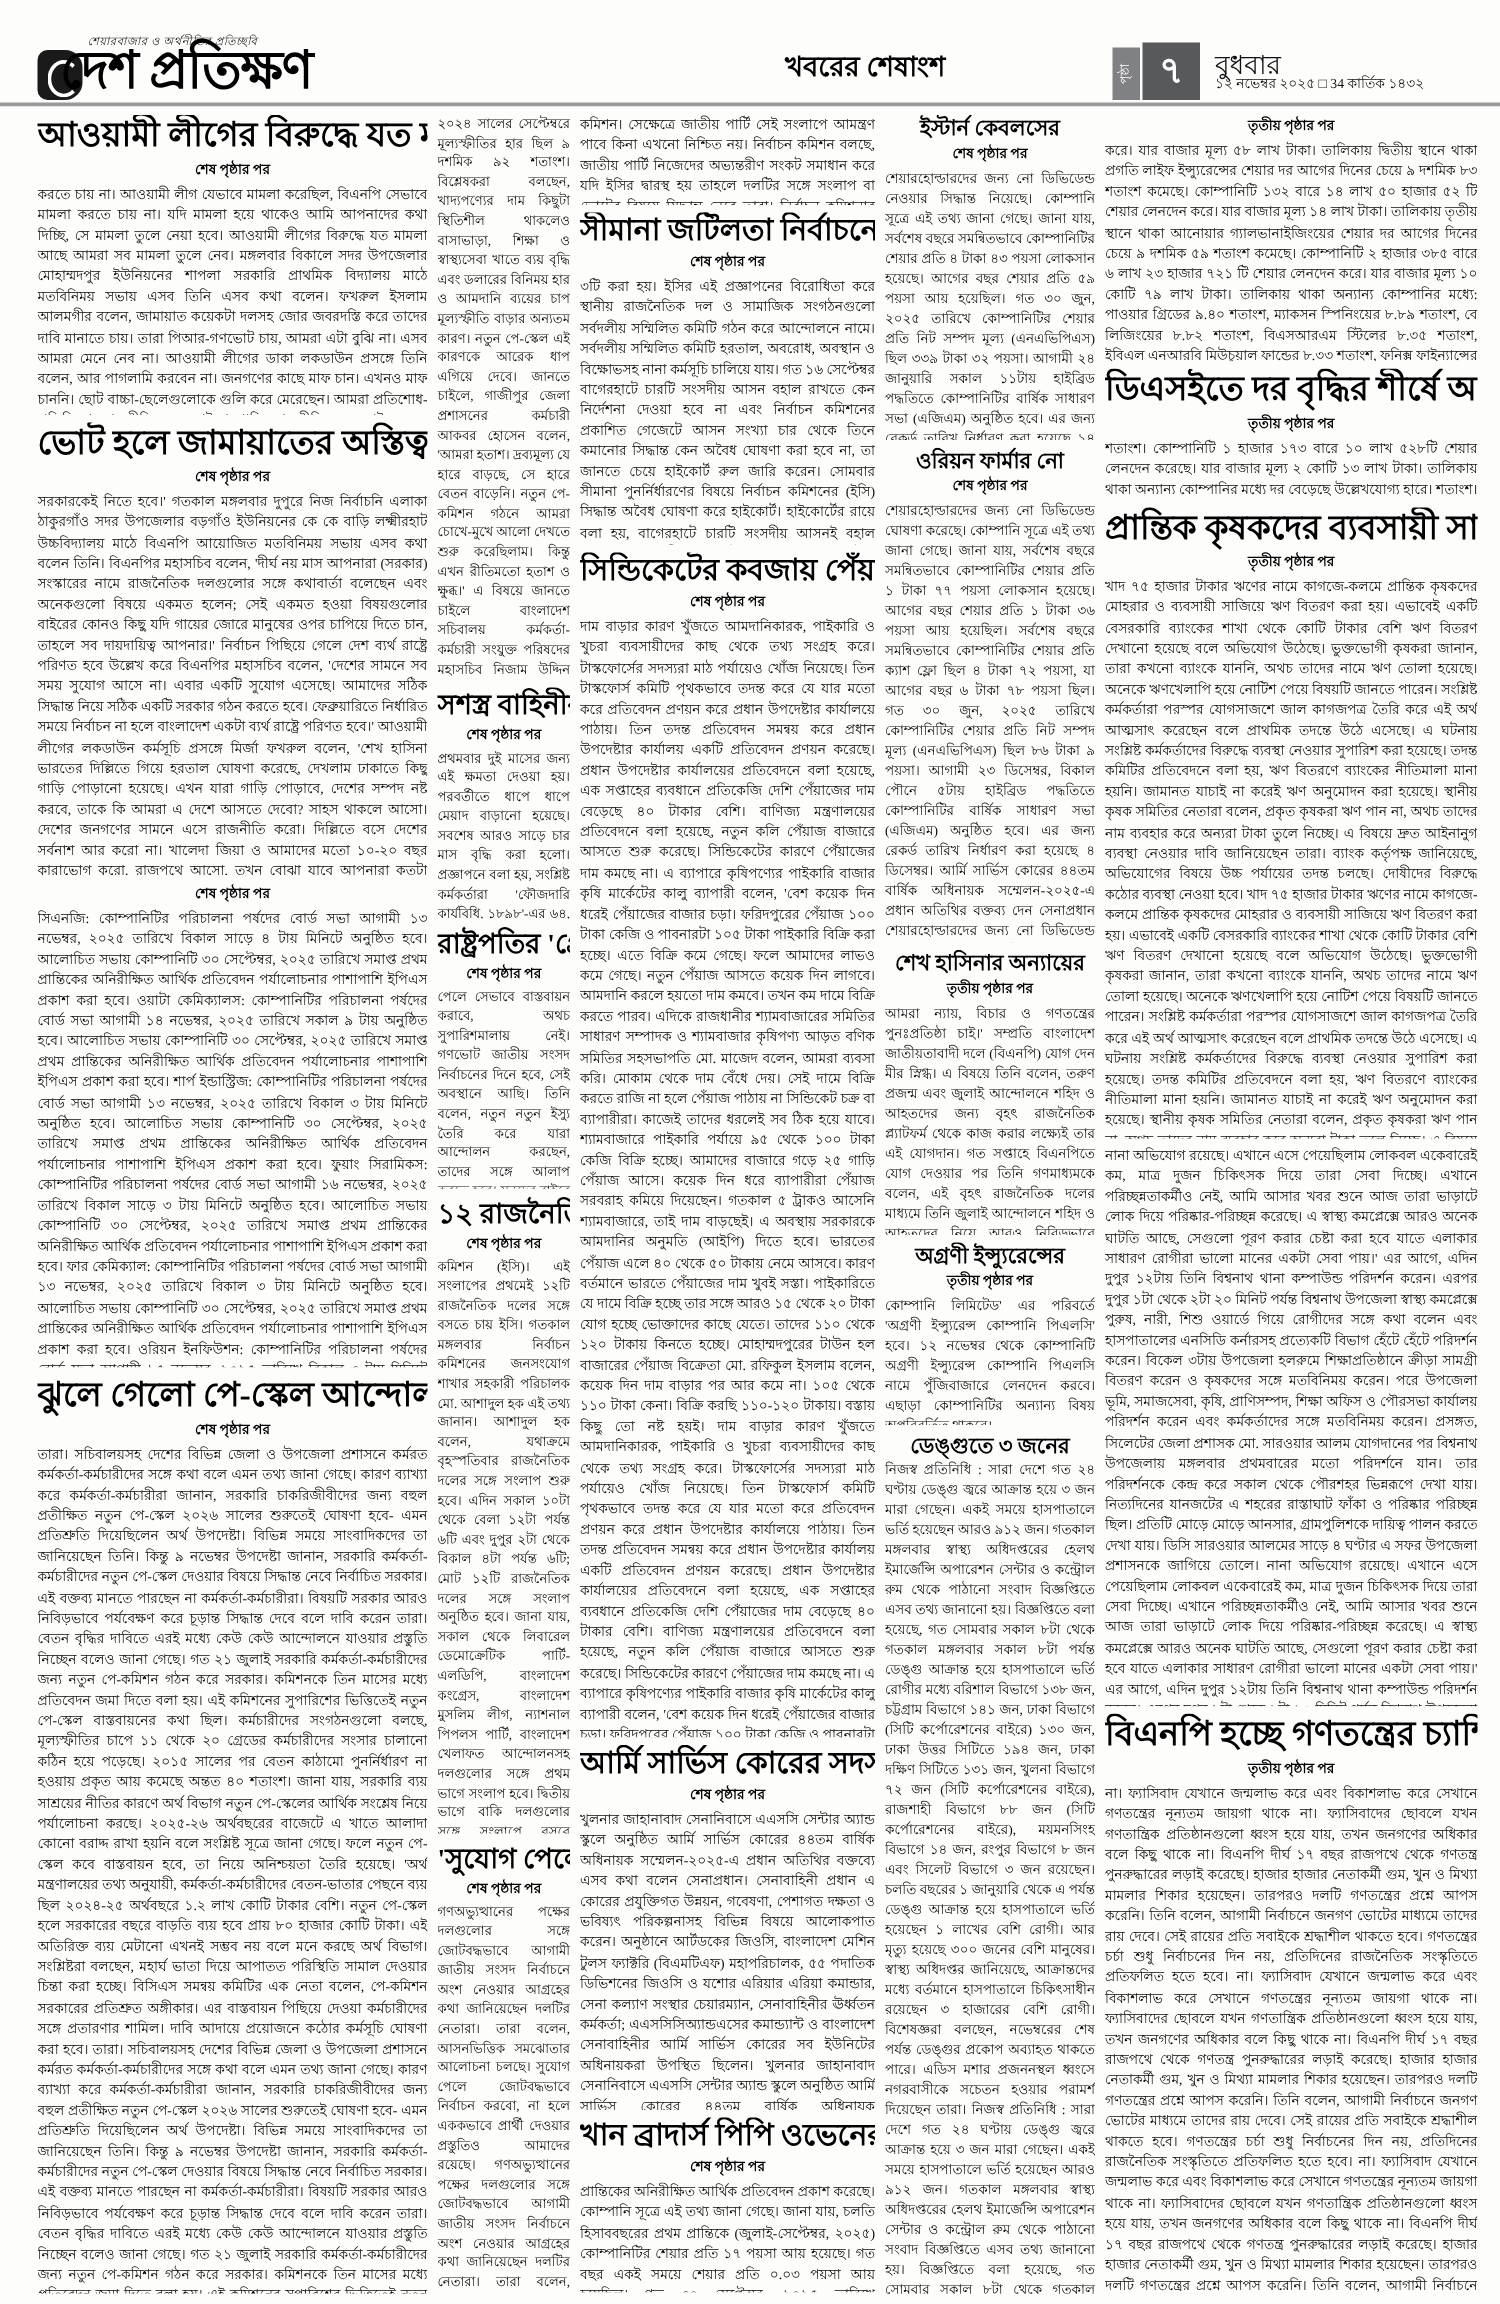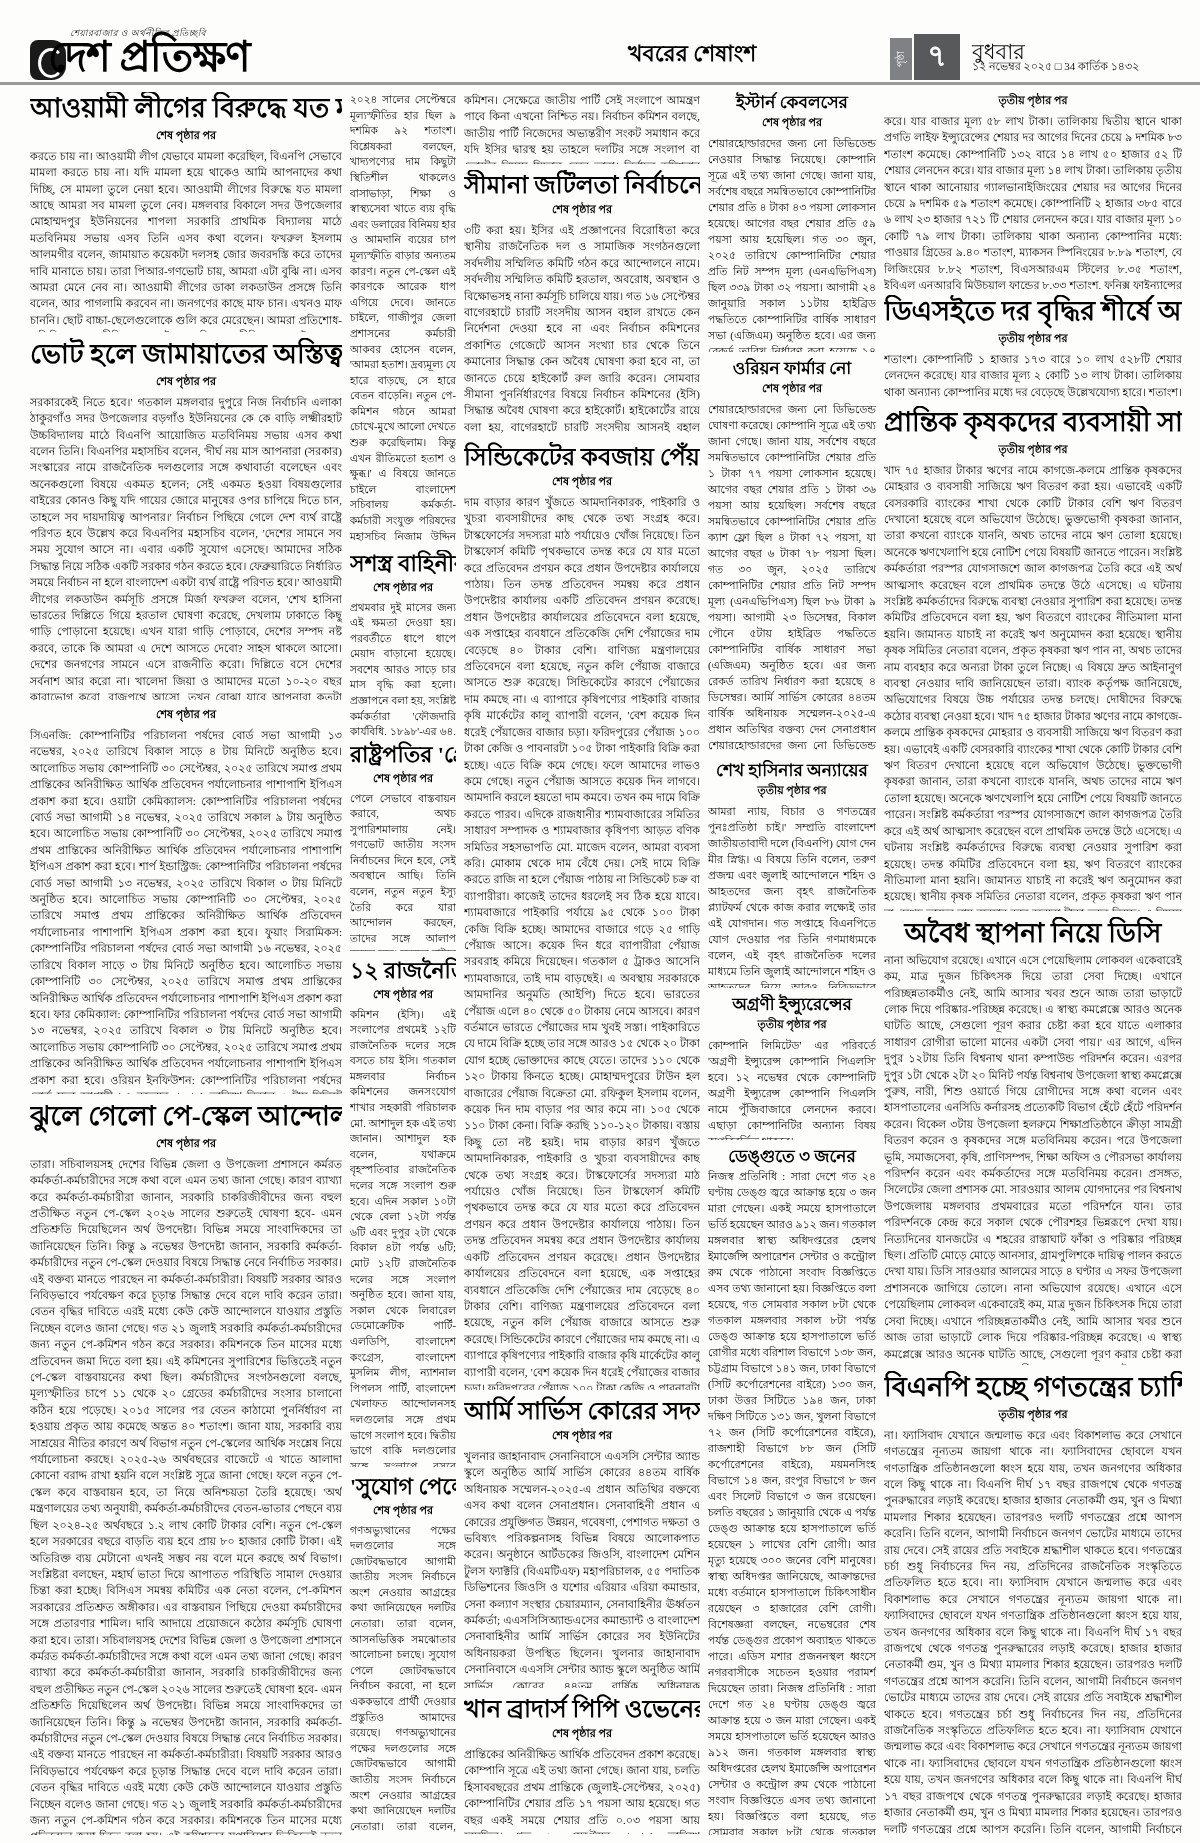--- a/index.html
+++ b/index.html
@@ -199,21 +199,20 @@
     <h2 class="h-xl">ডিএসইতে দর বৃদ্ধির শীর্ষে আল</h2>
     <div class="cont">তৃতীয় পৃষ্ঠার পর</div>
     <p class="body">শতাংশ। কোম্পানিটি ১ হাজার ১৭৩ বারে ১০ লাখ ৫২৮টি শেয়ার লেনদেন করেছে। যার বাজার মূল্য ২ কোটি ১৩ লাখ টাকা। তালিকায় থাকা অন্যান্য কোম্পানির মধ্যে দর বেড়েছে উল্লেখযোগ্য হারে। শতাংশ। কোম্পানিটি ১ হাজার ১৭৩ বারে ১০ লাখ ৫২৮টি শেয়ার লেনদেন করেছে। যার বাজার মূল্য ২ কোটি ১৩ লাখ টাকা। তালিকায় থাকা অন্যান্য কোম্পানির মধ্যে দর বেড়েছে উল্লেখযোগ্য হারে।</p>
   </article>
   <article class="story" style="height:505px">
     <h2 class="h-xl">প্রান্তিক কৃষকদের ব্যবসায়ী সাজিয়ে ঋণ</h2>
     <div class="cont">তৃতীয় পৃষ্ঠার পর</div>
     <p class="body">খাদ ৭৫ হাজার টাকার ঋণের নামে কাগজে-কলমে প্রান্তিক কৃষকদের মোহরার ও ব্যবসায়ী সাজিয়ে ঋণ বিতরণ করা হয়। এভাবেই একটি বেসরকারি ব্যাংকের শাখা থেকে কোটি টাকার বেশি ঋণ বিতরণ দেখানো হয়েছে বলে অভিযোগ উঠেছে। ভুক্তভোগী কৃষকরা জানান, তারা কখনো ব্যাংকে যাননি, অথচ তাদের নামে ঋণ তোলা হয়েছে। অনেকে ঋণখেলাপি হয়ে নোটিশ পেয়ে বিষয়টি জানতে পারেন। সংশ্লিষ্ট কর্মকর্তারা পরস্পর যোগসাজশে জাল কাগজপত্র তৈরি করে এই অর্থ আত্মসাৎ করেছেন বলে প্রাথমিক তদন্তে উঠে এসেছে। এ ঘটনায় সংশ্লিষ্ট কর্মকর্তাদের বিরুদ্ধে ব্যবস্থা নেওয়ার সুপারিশ করা হয়েছে। তদন্ত কমিটির প্রতিবেদনে বলা হয়, ঋণ বিতরণে ব্যাংকের নীতিমালা মানা হয়নি। জামানত যাচাই না করেই ঋণ অনুমোদন করা হয়েছে। স্থানীয় কৃষক সমিতির নেতারা বলেন, প্রকৃত কৃষকরা ঋণ পান না, অথচ তাদের নাম ব্যবহার করে অন্যরা টাকা তুলে নিচ্ছে। এ বিষয়ে দ্রুত আইনানুগ ব্যবস্থা নেওয়ার দাবি জানিয়েছেন তারা। ব্যাংক কর্তৃপক্ষ জানিয়েছে, অভিযোগের বিষয়ে উচ্চ পর্যায়ের তদন্ত চলছে। দোষীদের বিরুদ্ধে কঠোর ব্যবস্থা নেওয়া হবে। খাদ ৭৫ হাজার টাকার ঋণের নামে কাগজে-কলমে প্রান্তিক কৃষকদের মোহরার ও ব্যবসায়ী সাজিয়ে ঋণ বিতরণ করা হয়। এভাবেই একটি বেসরকারি ব্যাংকের শাখা থেকে কোটি টাকার বেশি ঋণ বিতরণ দেখানো হয়েছে বলে অভিযোগ উঠেছে। ভুক্তভোগী কৃষকরা জানান, তারা কখনো ব্যাংকে যাননি, অথচ তাদের নামে ঋণ তোলা হয়েছে। অনেকে ঋণখেলাপি হয়ে নোটিশ পেয়ে বিষয়টি জানতে পারেন। সংশ্লিষ্ট কর্মকর্তারা পরস্পর যোগসাজশে জাল কাগজপত্র তৈরি করে এই অর্থ আত্মসাৎ করেছেন বলে প্রাথমিক তদন্তে উঠে এসেছে। এ ঘটনায় সংশ্লিষ্ট কর্মকর্তাদের বিরুদ্ধে ব্যবস্থা নেওয়ার সুপারিশ করা হয়েছে। তদন্ত কমিটির প্রতিবেদনে বলা হয়, ঋণ বিতরণে ব্যাংকের নীতিমালা মানা হয়নি। জামানত যাচাই না করেই ঋণ অনুমোদন করা হয়েছে। স্থানীয় কৃষক সমিতির নেতারা বলেন, প্রকৃত কৃষকরা ঋণ পান না, অথচ তাদের নাম ব্যবহার করে অন্যরা টাকা তুলে নিচ্ছে। এ বিষয়ে দ্রুত আইনানুগ ব্যবস্থা নেওয়ার দাবি জানিয়েছেন তারা। ব্যাংক কর্তৃপক্ষ জানিয়েছে, অভিযোগের বিষয়ে উচ্চ পর্যায়ের তদন্ত চলছে। দোষীদের বিরুদ্ধে কঠোর ব্যবস্থা নেওয়া হবে।</p>
   </article>
   <article class="story" style="height:448px">
-    <h2 class="h-xl">অবৈধ স্থাপনা নিয়ে ডিসি</h2>
     <p class="body">নানা অভিযোগ রয়েছে। এখানে এসে পেয়েছিলাম লোকবল একেবারেই কম, মাত্র দুজন চিকিৎসক দিয়ে তারা সেবা দিচ্ছে। এখানে পরিচ্ছন্নতাকর্মীও নেই, আমি আসার খবর শুনে আজ তারা ভাড়াটে লোক দিয়ে পরিষ্কার-পরিচ্ছন্ন করেছে। এ স্বাস্থ্য কমপ্লেক্সে আরও অনেক ঘাটতি আছে, সেগুলো পূরণ করার চেষ্টা করা হবে যাতে এলাকার সাধারণ রোগীরা ভালো মানের একটা সেবা পায়।' এর আগে, এদিন দুপুর ১২টায় তিনি বিশ্বনাথ থানা কম্পাউন্ড পরিদর্শন করেন। এরপর দুপুর ১টা থেকে ২টা ২০ মিনিট পর্যন্ত বিশ্বনাথ উপজেলা স্বাস্থ্য কমপ্লেক্সে পুরুষ, নারী, শিশু ওয়ার্ডে গিয়ে রোগীদের সঙ্গে কথা বলেন এবং হাসপাতালের এনসিডি কর্নারসহ প্রত্যেকটি বিভাগ হেঁটে হেঁটে পরিদর্শন করেন। বিকেল ৩টায় উপজেলা হলরুমে শিক্ষাপ্রতিষ্ঠানে ক্রীড়া সামগ্রী বিতরণ করেন ও কৃষকদের সঙ্গে মতবিনিময় করেন। পরে উপজেলা ভূমি, সমাজসেবা, কৃষি, প্রাণিসম্পদ, শিক্ষা অফিস ও পৌরসভা কার্যালয় পরিদর্শন করেন এবং কর্মকর্তাদের সঙ্গে মতবিনিময় করেন। প্রসঙ্গত, সিলেটের জেলা প্রশাসক মো. সারওয়ার আলম যোগদানের পর বিশ্বনাথ উপজেলায় মঙ্গলবার প্রথমবারের মতো পরিদর্শনে যান। তার পরিদর্শনকে কেন্দ্র করে সকাল থেকে পৌরশহর ভিন্নরূপে দেখা যায়। নিত্যদিনের যানজটের এ শহরের রাস্তাঘাট ফাঁকা ও পরিষ্কার পরিচ্ছন্ন ছিল। প্রতিটি মোড়ে মোড়ে আনসার, গ্রামপুলিশকে দায়িত্ব পালন করতে দেখা যায়। ডিসি সারওয়ার আলমের সাড়ে ৪ ঘণ্টার এ সফর উপজেলা প্রশাসনকে জাগিয়ে তোলে। নানা অভিযোগ রয়েছে। এখানে এসে পেয়েছিলাম লোকবল একেবারেই কম, মাত্র দুজন চিকিৎসক দিয়ে তারা সেবা দিচ্ছে। এখানে পরিচ্ছন্নতাকর্মীও নেই, আমি আসার খবর শুনে আজ তারা ভাড়াটে লোক দিয়ে পরিষ্কার-পরিচ্ছন্ন করেছে। এ স্বাস্থ্য কমপ্লেক্সে আরও অনেক ঘাটতি আছে, সেগুলো পূরণ করার চেষ্টা করা হবে যাতে এলাকার সাধারণ রোগীরা ভালো মানের একটা সেবা পায়।' এর আগে, এদিন দুপুর ১২টায় তিনি বিশ্বনাথ থানা কম্পাউন্ড পরিদর্শন করেন। এরপর দুপুর ১টা থেকে ২টা ২০ মিনিট পর্যন্ত বিশ্বনাথ উপজেলা স্বাস্থ্য কমপ্লেক্সে পুরুষ, নারী, শিশু ওয়ার্ডে গিয়ে রোগীদের সঙ্গে কথা বলেন এবং হাসপাতালের এনসিডি কর্নারসহ প্রত্যেকটি বিভাগ হেঁটে হেঁটে পরিদর্শন করেন। বিকেল ৩টায় উপজেলা হলরুমে শিক্ষাপ্রতিষ্ঠানে ক্রীড়া সামগ্রী বিতরণ করেন ও কৃষকদের সঙ্গে মতবিনিময় করেন। পরে উপজেলা ভূমি, সমাজসেবা, কৃষি, প্রাণিসম্পদ, শিক্ষা অফিস ও পৌরসভা কার্যালয় পরিদর্শন করেন এবং কর্মকর্তাদের সঙ্গে মতবিনিময় করেন। প্রসঙ্গত, সিলেটের জেলা প্রশাসক মো. সারওয়ার আলম যোগদানের পর বিশ্বনাথ উপজেলায় মঙ্গলবার প্রথমবারের মতো পরিদর্শনে যান। তার পরিদর্শনকে কেন্দ্র করে সকাল থেকে পৌরশহর ভিন্নরূপে দেখা যায়। নিত্যদিনের যানজটের এ শহরের রাস্তাঘাট ফাঁকা ও পরিষ্কার পরিচ্ছন্ন ছিল। প্রতিটি মোড়ে মোড়ে আনসার, গ্রামপুলিশকে দায়িত্ব পালন করতে দেখা যায়। ডিসি সারওয়ার আলমের সাড়ে ৪ ঘণ্টার এ সফর উপজেলা প্রশাসনকে জাগিয়ে তোলে।</p>
   </article>
   <article class="story" style="height:470px">
     <h2 class="h-xl">বিএনপি হচ্ছে গণতন্ত্রের চ্যাম্পিয়ন</h2>
     <div class="cont">তৃতীয় পৃষ্ঠার পর</div>
     <p class="body">না। ফ্যাসিবাদ যেখানে জন্মলাভ করে এবং বিকাশলাভ করে সেখানে গণতন্ত্রের নূন্যতম জায়গা থাকে না। ফ্যাসিবাদের ছোবলে যখন গণতান্ত্রিক প্রতিষ্ঠানগুলো ধ্বংস হয়ে যায়, তখন জনগণের অধিকার বলে কিছু থাকে না। বিএনপি দীর্ঘ ১৭ বছর রাজপথে থেকে গণতন্ত্র পুনরুদ্ধারের লড়াই করেছে। হাজার হাজার নেতাকর্মী গুম, খুন ও মিথ্যা মামলার শিকার হয়েছেন। তারপরও দলটি গণতন্ত্রের প্রশ্নে আপস করেনি। তিনি বলেন, আগামী নির্বাচনে জনগণ ভোটের মাধ্যমে তাদের রায় দেবে। সেই রায়ের প্রতি সবাইকে শ্রদ্ধাশীল থাকতে হবে। গণতন্ত্রের চর্চা শুধু নির্বাচনের দিন নয়, প্রতিদিনের রাজনৈতিক সংস্কৃতিতে প্রতিফলিত হতে হবে। না। ফ্যাসিবাদ যেখানে জন্মলাভ করে এবং বিকাশলাভ করে সেখানে গণতন্ত্রের নূন্যতম জায়গা থাকে না। ফ্যাসিবাদের ছোবলে যখন গণতান্ত্রিক প্রতিষ্ঠানগুলো ধ্বংস হয়ে যায়, তখন জনগণের অধিকার বলে কিছু থাকে না। বিএনপি দীর্ঘ ১৭ বছর রাজপথে থেকে গণতন্ত্র পুনরুদ্ধারের লড়াই করেছে। হাজার হাজার নেতাকর্মী গুম, খুন ও মিথ্যা মামলার শিকার হয়েছেন। তারপরও দলটি গণতন্ত্রের প্রশ্নে আপস করেনি। তিনি বলেন, আগামী নির্বাচনে জনগণ ভোটের মাধ্যমে তাদের রায় দেবে। সেই রায়ের প্রতি সবাইকে শ্রদ্ধাশীল থাকতে হবে। গণতন্ত্রের চর্চা শুধু নির্বাচনের দিন নয়, প্রতিদিনের রাজনৈতিক সংস্কৃতিতে প্রতিফলিত হতে হবে। না। ফ্যাসিবাদ যেখানে জন্মলাভ করে এবং বিকাশলাভ করে সেখানে গণতন্ত্রের নূন্যতম জায়গা থাকে না। ফ্যাসিবাদের ছোবলে যখন গণতান্ত্রিক প্রতিষ্ঠানগুলো ধ্বংস হয়ে যায়, তখন জনগণের অধিকার বলে কিছু থাকে না। বিএনপি দীর্ঘ ১৭ বছর রাজপথে থেকে গণতন্ত্র পুনরুদ্ধারের লড়াই করেছে। হাজার হাজার নেতাকর্মী গুম, খুন ও মিথ্যা মামলার শিকার হয়েছেন। তারপরও দলটি গণতন্ত্রের প্রশ্নে আপস করেনি। তিনি বলেন, আগামী নির্বাচনে জনগণ ভোটের মাধ্যমে তাদের রায় দেবে। সেই রায়ের প্রতি সবাইকে শ্রদ্ধাশীল থাকতে হবে। গণতন্ত্রের চর্চা শুধু নির্বাচনের দিন নয়, প্রতিদিনের রাজনৈতিক সংস্কৃতিতে প্রতিফলিত হতে হবে।</p>
   </article>
 </div>
 
 </body></html>

